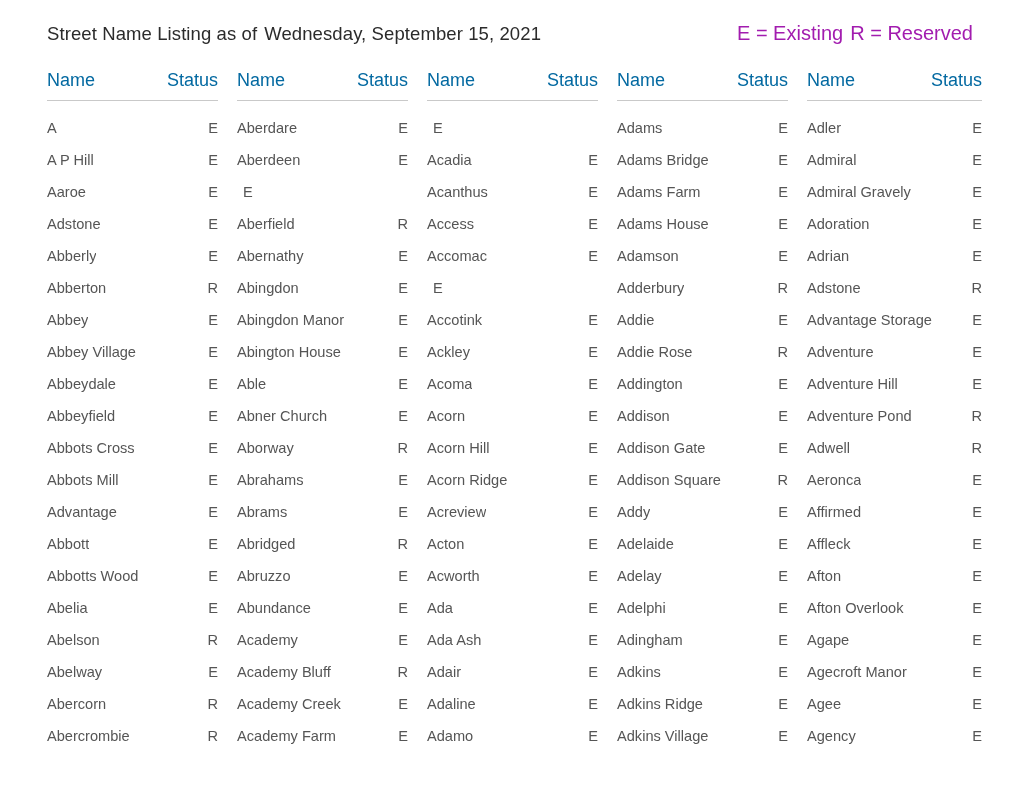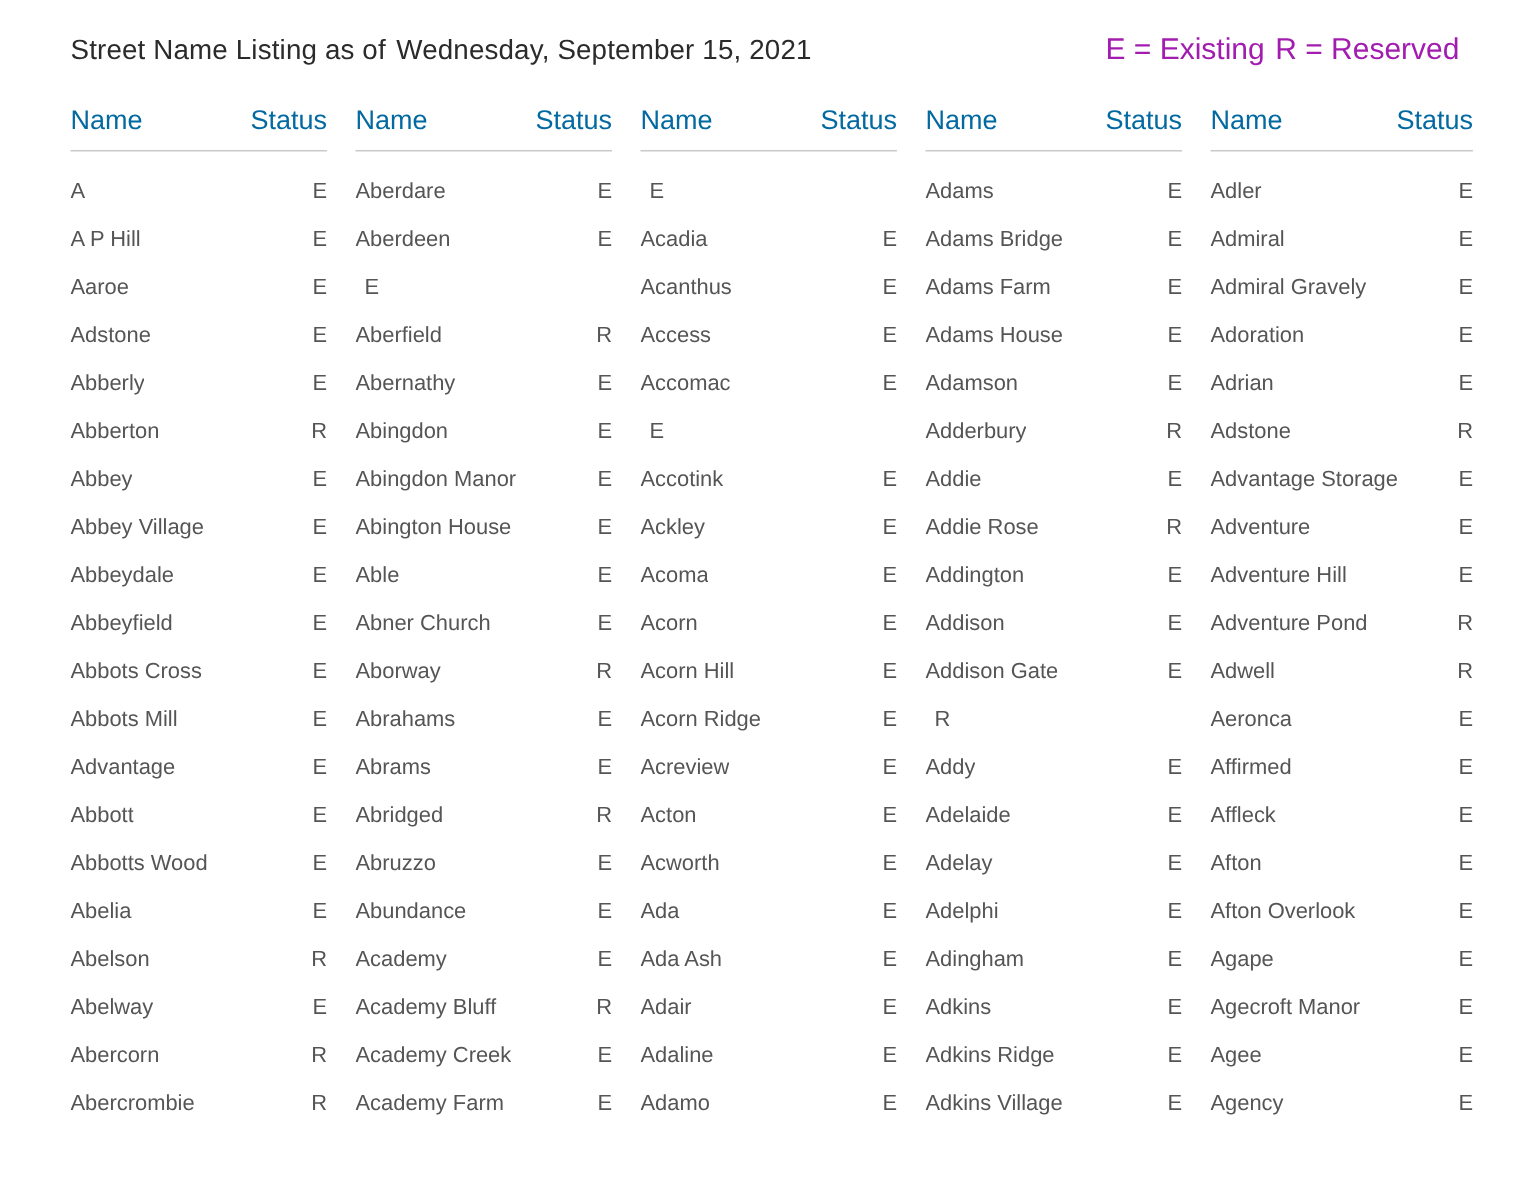--- a/index.html
+++ b/index.html
@@ -428,20 +428,21 @@
           </div>
           <div class="row">
             <span class="cell-name">Addison</span>
             <span class="cell-status">E</span>
           </div>
           <div class="row">
             <span class="cell-name">Addison Gate</span>
             <span class="cell-status">E</span>
           </div>
           <div class="row">
+            <span class="cell-name">Addison Square</span>
             <span class="cell-status">R</span>
           </div>
           <div class="row">
             <span class="cell-name">Addy</span>
             <span class="cell-status">E</span>
           </div>
           <div class="row">
             <span class="cell-name">Adelaide</span>
             <span class="cell-status">E</span>
           </div>

